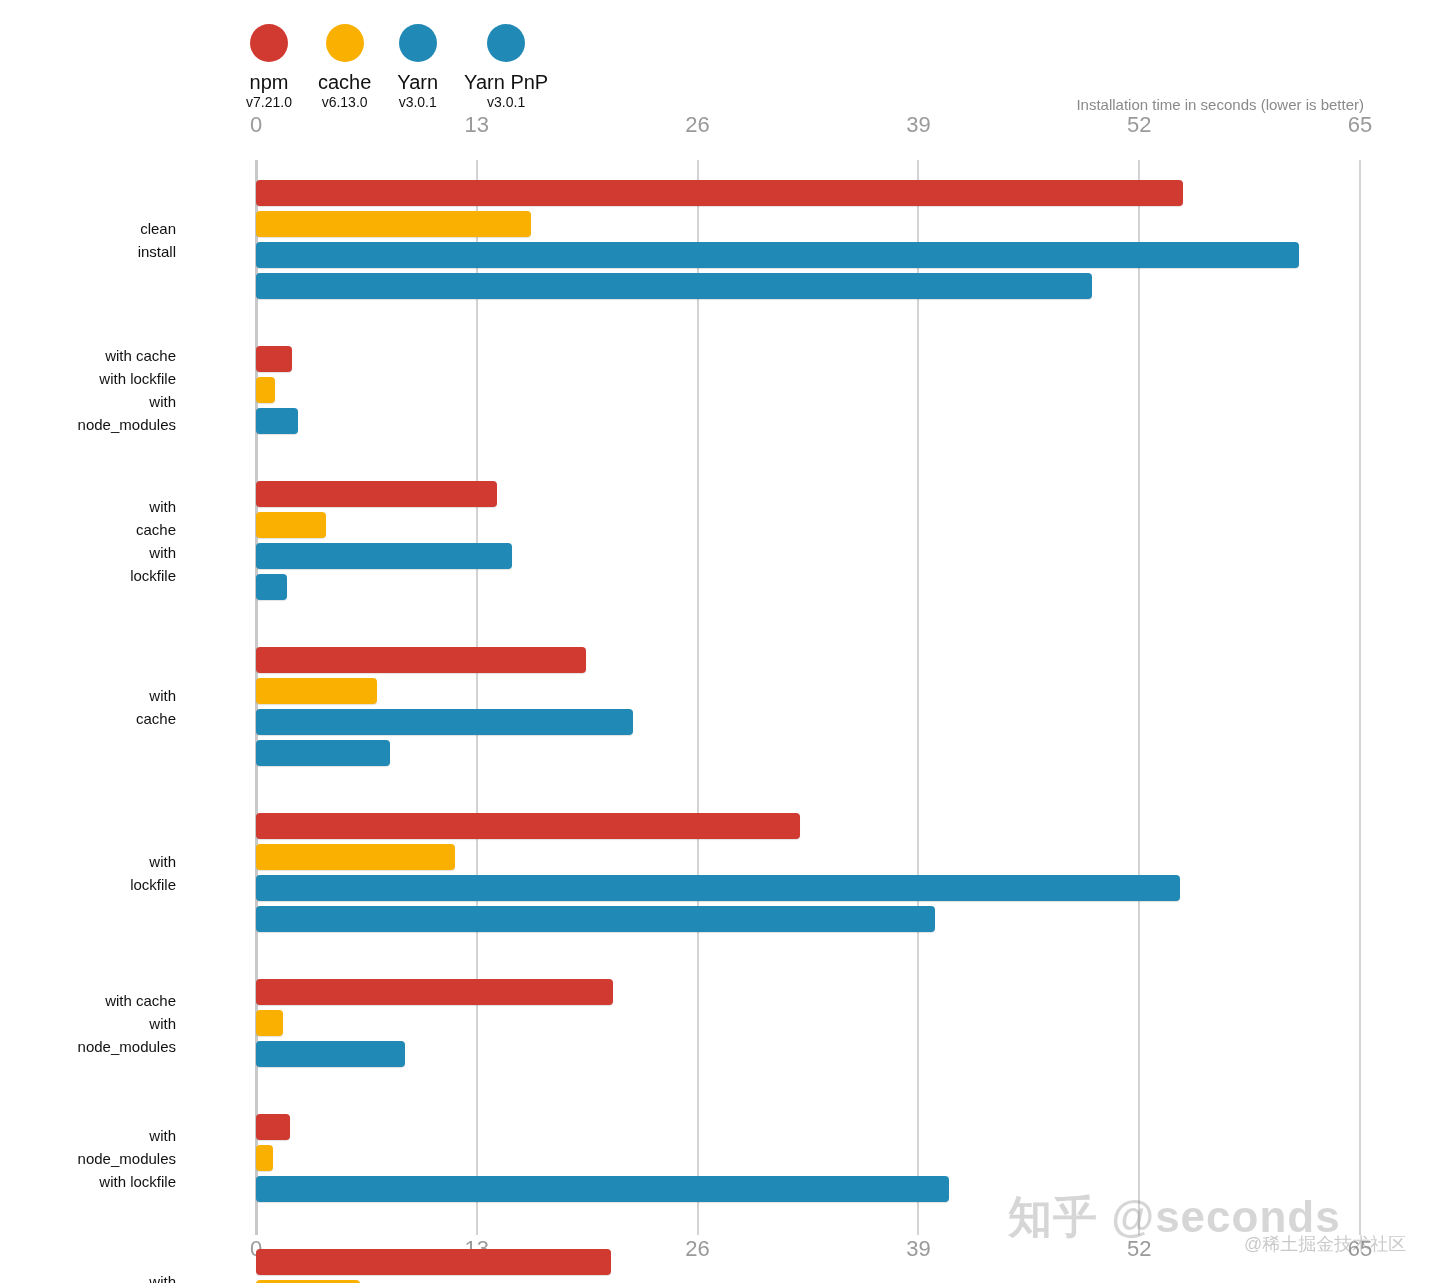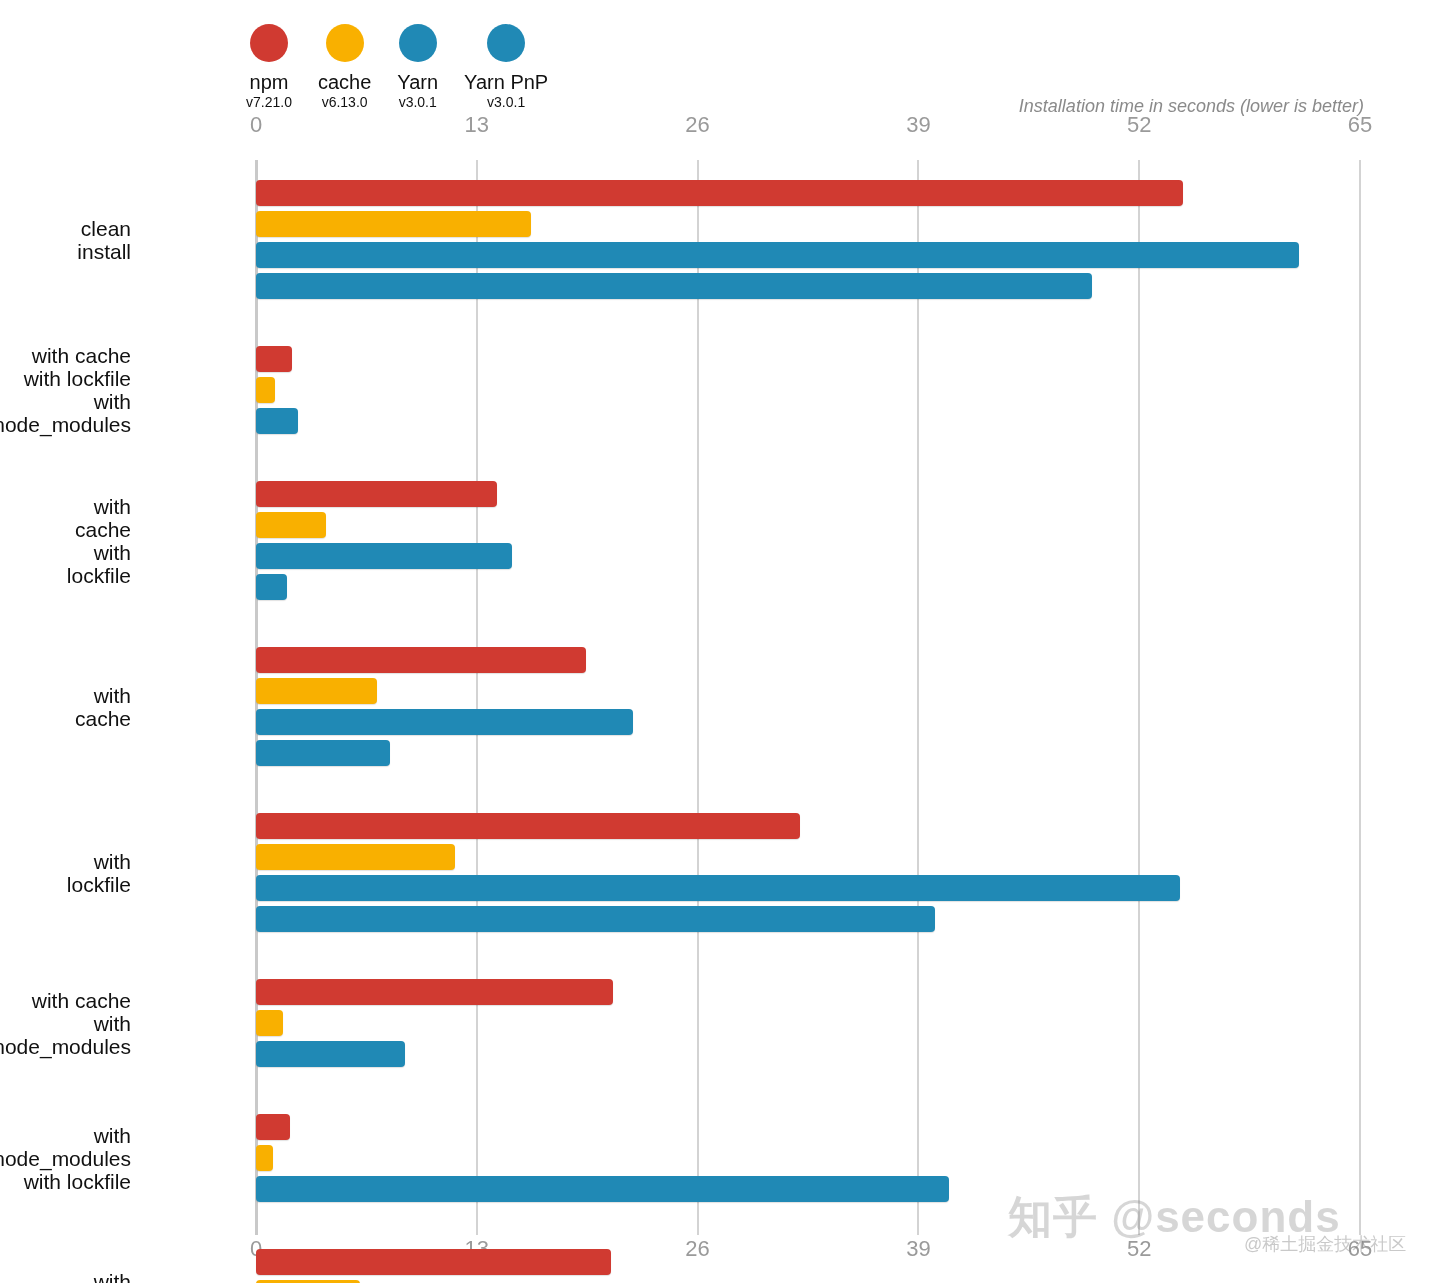--- a/index.html
+++ b/index.html
@@ -47,22 +47,21 @@
     line-height: 19px;
     color: #111111;
     white-space: nowrap;
   }
 
   
   #subtitle {
     position: absolute;
     right: 76px;
     top: 96px;
-    font-size: 18px;
-    font-style: italic;
+    font-size: 15px;
     color: #8a8a8a;
     white-space: nowrap;
   }
 
   
   #plot {
     position: absolute;
     left: 256px;
     top: 160px;
     width: 1104px;
@@ -102,23 +101,23 @@
     height: 26px;
   }
   .bar {
     height: 100%;
     border-radius: 4px;
     box-shadow: 0 1px 1px rgba(0,0,0,0.12);
   }
 
   .cat-label {
     position: absolute;
-    right: 1229px;       
+    right: 1184px;       
     text-align: right;
-    font-size: 21px;
+    font-size: 15px;
     line-height: 23px;
     color: #111111;
     white-space: pre-line;
     transform: translateY(-50%);
   }
 
   
   #wm-main {
     position: absolute;
     left: 1008px;

